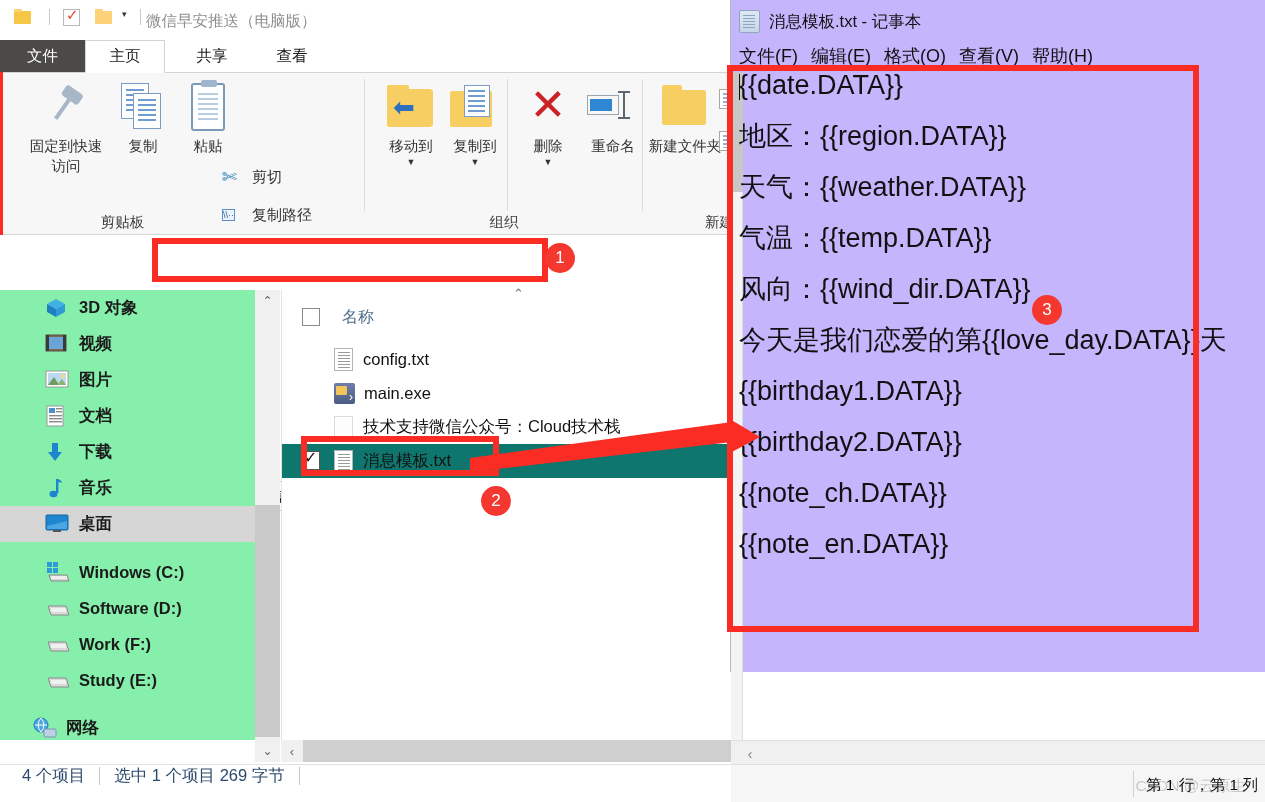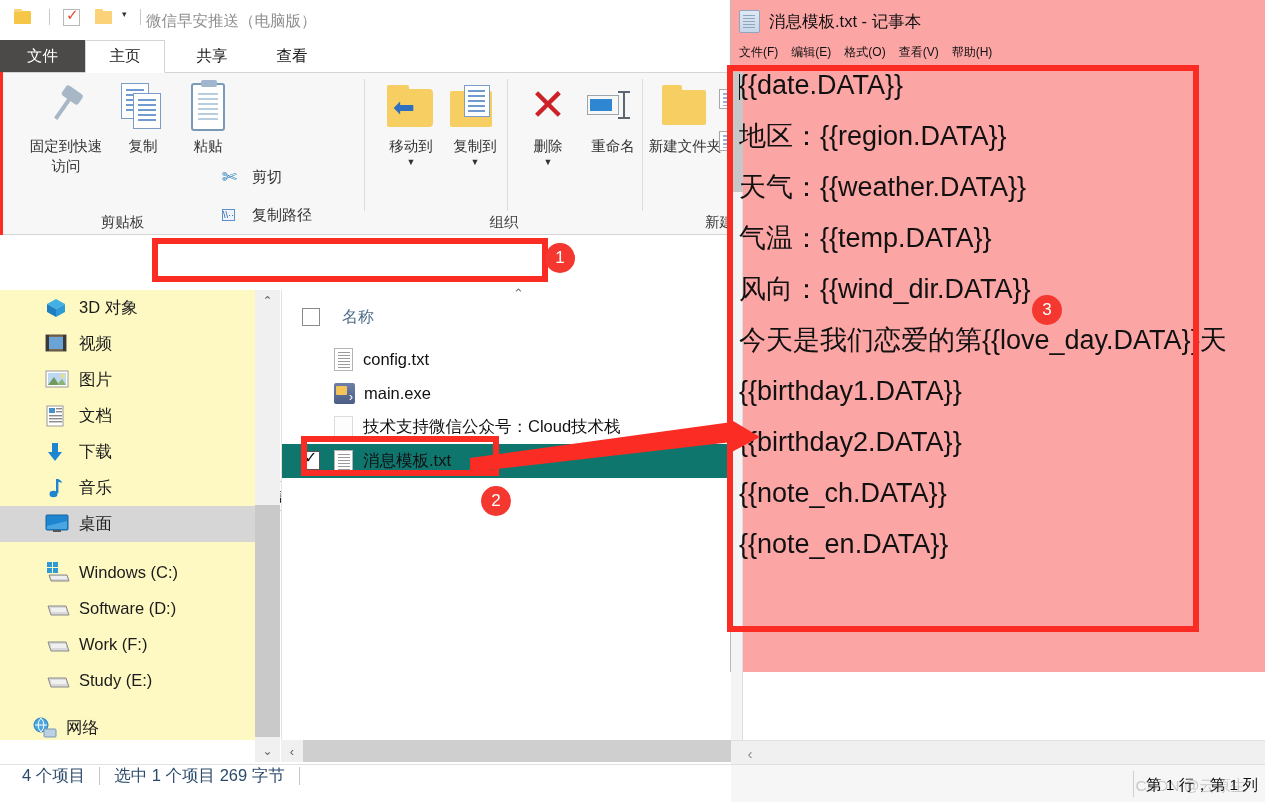--- a/index.html
+++ b/index.html
@@ -103,21 +103,21 @@
   .ddbox{position:absolute;left:585px;top:245px;width:45px;height:30px;border:1px solid #c8c8c8;border-left:none;
     display:flex;align-items:center;justify-content:center;font-size:13px;color:#444;background:#fff;}
   .refbox{position:absolute;left:630px;top:245px;width:40px;height:30px;border:1px solid #c8c8c8;border-left:none;
     display:flex;align-items:center;justify-content:center;font-size:17px;color:#555;background:#fff;}
   .searchbox{position:absolute;left:680px;top:245px;width:60px;height:30px;border:1px solid #c8c8c8;background:#fff;
     display:flex;align-items:center;padding-left:8px;}
   .magn{width:13px;height:13px;border:2px solid #c2a26b;border-radius:50%;position:relative;transform:rotate(-45deg);}
   .magn:after{content:"";position:absolute;left:4px;top:12px;width:2px;height:7px;background:#c2a26b;}
 
   
-  .sidebar{position:absolute;left:0;top:290px;width:255px;height:450px;background:#fef9c3;overflow:hidden;}
+  .sidebar{position:absolute;left:0;top:290px;width:255px;height:450px;background:#86efac;overflow:hidden;font-weight:bold;}
   .sb-item{height:36px;display:flex;align-items:center;padding-left:45px;font-size:16.5px;color:#1b1b1b;white-space:nowrap;}
   .sb-item.sel{background:#d6d6d6;}
   .sb-item .ico{width:26px;height:22px;margin-right:8px;position:relative;flex:0 0 26px;}
   .sb-gap{height:12px;}
   .sbscroll{position:absolute;left:255px;top:290px;width:25px;height:450px;background:#f0f0f0;}
   .sbscroll .arr{position:absolute;left:0;width:25px;height:22px;display:flex;align-items:center;justify-content:center;
     color:#666;font-size:12px;}
   .sbscroll .thumb{position:absolute;left:0;top:215px;width:25px;height:232px;background:#c9c9c9;}
 
   
@@ -145,27 +145,27 @@
     align-items:center;justify-content:center;color:#666;font-size:13px;}
   .sbdown{position:absolute;left:255px;top:740px;width:25px;height:22px;background:#f0f0f0;display:flex;
     align-items:center;justify-content:center;color:#666;font-size:12px;}
 
   .statusbar{position:absolute;left:0;top:764px;width:740px;height:23px;background:#fff;border-top:1px solid #e2e2e2;
     display:flex;align-items:center;font-size:16.5px;color:#2b4a6b;}
   .statusbar .s1{padding-left:22px;}
   .st-sep{width:1px;height:18px;background:#c6c6c6;margin:0 14px;}
 
   
-  #notepad{position:absolute;left:730px;top:0;width:535px;height:672px;background:#fca5a5;border-left:1px solid #b9b9b9;}
+  #notepad{position:absolute;left:730px;top:0;width:535px;height:672px;background:#c4b5fd;border-left:1px solid #b9b9b9;}
   .np-title{position:absolute;left:8px;top:10px;display:flex;align-items:center;font-size:16.5px;color:#111;}
   .np-ico{width:21px;height:23px;margin-right:9px;background:linear-gradient(#dfe9f5,#c7d6e8);
     border:1px solid #8fa6bf;border-radius:2px;position:relative;}
   .np-ico:after{content:"";position:absolute;left:3px;top:4px;width:12px;height:14px;
     background:repeating-linear-gradient(#8fa6bf 0 1px,transparent 1px 3px);}
-  .np-menu{position:absolute;left:8px;top:44px;display:flex;font-size:12px;color:#111;}
+  .np-menu{position:absolute;left:8px;top:44px;display:flex;font-size:18px;color:#111;}
   .np-menu span{margin-right:13px;white-space:nowrap;}
   .np-text{position:absolute;left:8px;top:72px;width:470px;font-size:27px;line-height:1.0;color:#111;
     font-family:"Liberation Sans","DejaVu Sans",sans-serif;white-space:nowrap;}
   .np-text .ln{height:51px;}
   .np-caret{position:absolute;left:0;top:2px;width:1px;height:26px;background:#111;}
   .np-vscroll{position:absolute;left:0;top:72px;width:12px;height:668px;background:#f4f4f4;border-right:1px solid #ddd;}
   .np-vthumb{position:absolute;left:0;top:0;width:12px;height:120px;background:#c7c7c7;}
   .np-hscroll{position:absolute;left:0;top:740px;width:535px;height:24px;background:#f0f0f0;border-top:1px solid #e0e0e0;}
   .np-hscroll .la{position:absolute;left:8px;top:1px;width:22px;height:22px;display:flex;align-items:center;
     justify-content:center;color:#8a8a8a;font-size:15px;}

